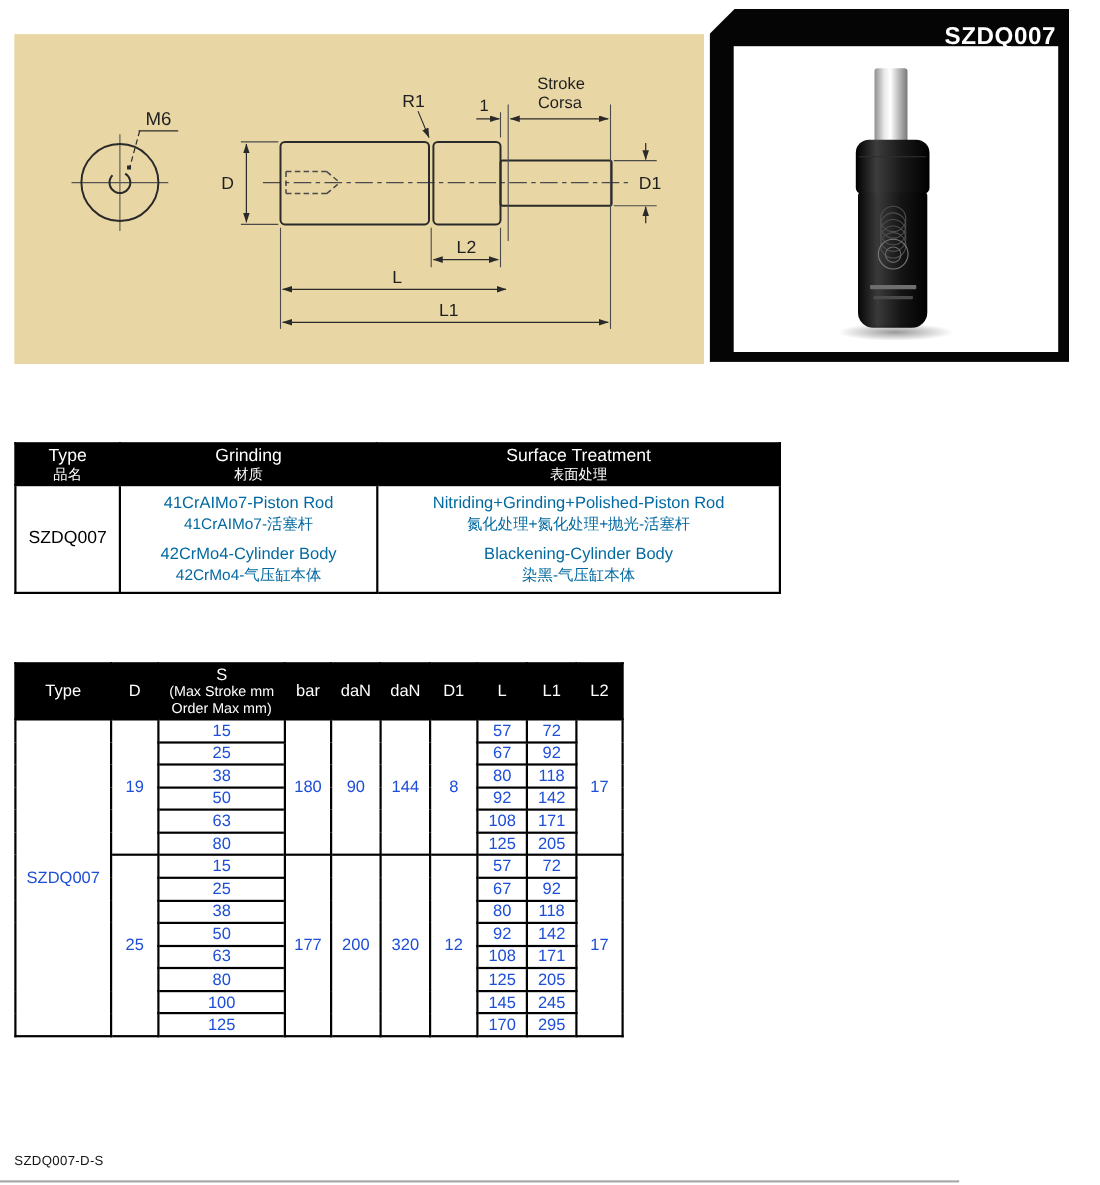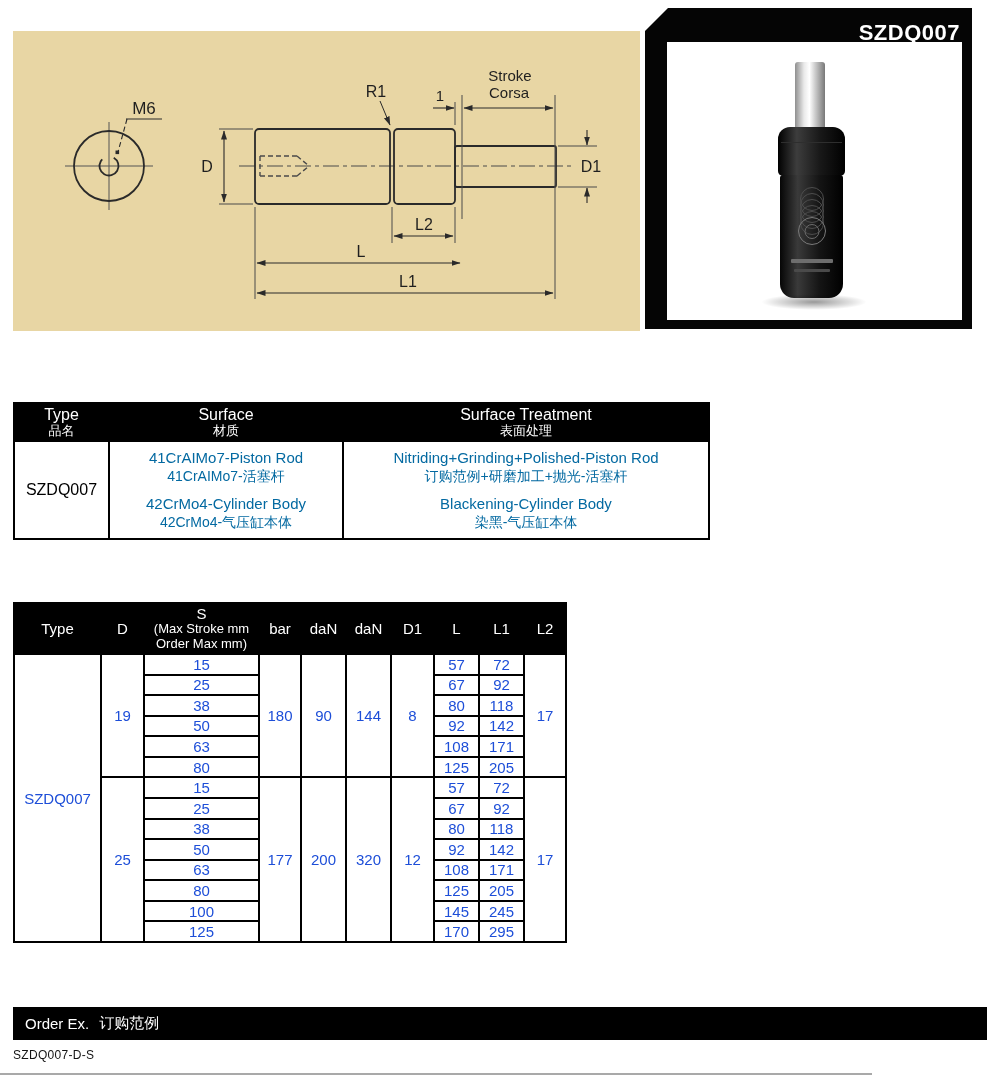--- a/index.html
+++ b/index.html
@@ -174,41 +174,41 @@
         <col style="width:234px">
         <col style="width:366px">
       </colgroup>
     <thead>
       <tr>
         <th>
           <div class="en">Type</div>
           <div class="zh">品名</div>
         </th>
         <th>
-          <div class="en">Surface</div>
+          <div class="en">Grinding</div>
           <div class="zh">材质</div>
         </th>
         <th>
           <div class="en">Surface Treatment</div>
           <div class="zh">表面处理</div>
         </th>
       </tr>
     </thead>
     <tbody>
       <tr>
         <td class="type-cell">SZDQ007</td>
         <td>
           <div class="ml">41CrAIMo7-Piston Rod</div>
           <div class="ml zh">41CrAIMo7-活塞杆</div>
           <div class="ml gap">42CrMo4-Cylinder Body</div>
           <div class="ml zh">42CrMo4-气压缸本体</div>
         </td>
         <td>
           <div class="ml">Nitriding+Grinding+Polished-Piston Rod</div>
-          <div class="ml zh">订购范例+研磨加工+抛光-活塞杆</div>
+          <div class="ml zh">氮化处理+氮化处理+抛光-活塞杆</div>
           <div class="ml gap">Blackening-Cylinder Body</div>
           <div class="ml zh">染黑-气压缸本体</div>
         </td>
       </tr>
     </tbody>
   </table>
 
   <table class="dim-table">
     <colgroup>
       <col style="width:87px">
@@ -320,20 +320,16 @@
           <td>245</td>
         </tr>
         <tr>
           <td>125</td>
           <td>170</td>
           <td>295</td>
         </tr>
       </tbody>
   </table>
 
-  <div class="order-bar">
-    <span>Order Ex.</span>
-    <span class="zh">订购范例</span>
-  </div>
   <div class="order-example">SZDQ007-D-S</div>
   <div class="bottom-line"></div>
 
 </div>
 
 </body></html>

